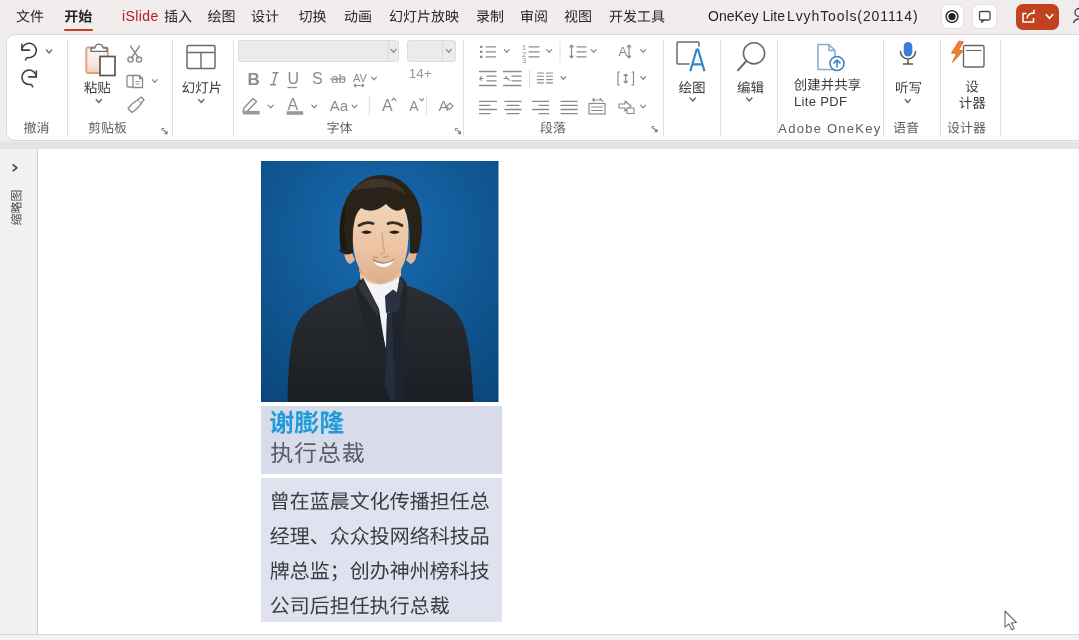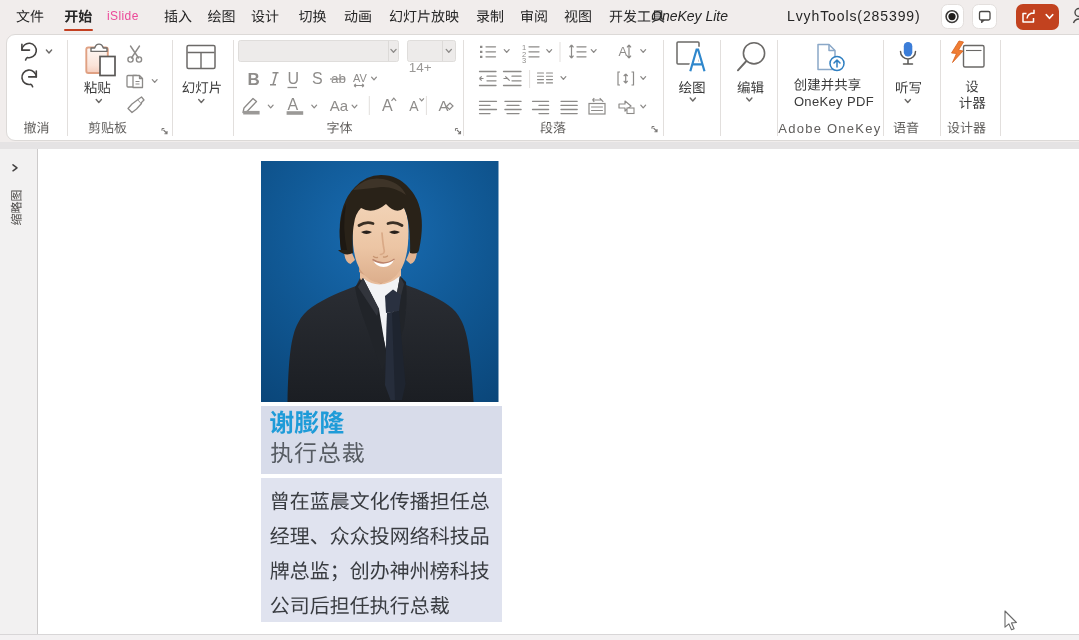--- a/index.html
+++ b/index.html
@@ -24,35 +24,35 @@
 <div style="position:absolute;left:66.5px;top:40px;width:1px;height:96px;background:#e2dfdd"></div>
 <div style="position:absolute;left:172px;top:40px;width:1px;height:96px;background:#e2dfdd"></div>
 <div style="position:absolute;left:232.5px;top:40px;width:1px;height:96px;background:#e2dfdd"></div>
 <div style="position:absolute;left:463px;top:40px;width:1px;height:96px;background:#e2dfdd"></div>
 <div style="position:absolute;left:663px;top:40px;width:1px;height:96px;background:#e2dfdd"></div>
 <div style="position:absolute;left:720px;top:40px;width:1px;height:96px;background:#e2dfdd"></div>
 <div style="position:absolute;left:776.5px;top:40px;width:1px;height:96px;background:#e2dfdd"></div>
 <div style="position:absolute;left:883px;top:40px;width:1px;height:96px;background:#e2dfdd"></div>
 <div style="position:absolute;left:939.5px;top:40px;width:1px;height:96px;background:#e2dfdd"></div>
 <div style="position:absolute;left:1000px;top:40px;width:1px;height:96px;background:#e2dfdd"></div>
-<div class="lt" style="left:107px;top:9.4px;font-size:12px;line-height:14px;color:#ec4899;letter-spacing:0.4px">iSlide</div>
-<div class="lt" style="left:651px;top:9.4px;font-size:14px;line-height:14px;color:#262626;font-style:italic;">OneKey Lite</div>
-<div class="lt" style="left:787px;top:9.4px;font-size:14px;line-height:14px;color:#262626;letter-spacing:0.9px">LvyhTools(285399)</div>
-<div class="lt" style="left:408.7px;top:61px;font-size:13.5px;line-height:13.5px;color:#9a9896;">14+</div>
+<div class="lt" style="left:122px;top:9.4px;font-size:14px;line-height:14px;color:#b91c1c;letter-spacing:0.4px">iSlide</div>
+<div class="lt" style="left:708px;top:9.4px;font-size:14px;line-height:14px;color:#262626;">OneKey Lite</div>
+<div class="lt" style="left:787px;top:9.4px;font-size:14px;line-height:14px;color:#262626;letter-spacing:0.9px">LvyhTools(201114)</div>
+<div class="lt" style="left:408.7px;top:67px;font-size:13.5px;line-height:13.5px;color:#9a9896;">14+</div>
 <div class="lt" style="left:247.5px;top:70.5px;font-size:17px;line-height:17px;color:#8e8c8a;font-weight:bold">B</div>
 <div class="lt" style="left:287.5px;top:71.4px;font-size:16px;line-height:16px;color:#8e8c8a;">U</div>
 <div class="lt" style="left:312px;top:71.4px;font-size:16px;line-height:16px;color:#8e8c8a;">S</div>
 <div class="lt" style="left:330.9px;top:72.1px;font-size:13.5px;line-height:13.5px;color:#8e8c8a;">ab</div>
 <div class="lt" style="left:353px;top:71.9px;font-size:11px;line-height:12.5px;color:#8e8c8a;">AV</div>
 <div class="lt" style="left:287.5px;top:97.2px;font-size:16px;line-height:16px;color:#8e8c8a;">A</div>
 <div class="lt" style="left:329.7px;top:98.3px;font-size:15px;line-height:15px;color:#8e8c8a;text-align:center;">Aa</div>
 <div class="lt" style="left:382px;top:97.5px;font-size:16px;line-height:16px;color:#8e8c8a;">A</div>
 <div class="lt" style="left:409.2px;top:99.1px;font-size:14px;line-height:14px;color:#8e8c8a;">A</div>
 <div class="lt" style="left:438.6px;top:98.3px;font-size:15px;line-height:15px;color:#8e8c8a;">A</div>
-<div class="lt" style="left:793.9px;top:94.6px;font-size:13px;line-height:13px;color:#3b3b3b;letter-spacing:0.35px">OneKey PDF</div>
+<div class="lt" style="left:793.9px;top:94.6px;font-size:13px;line-height:13px;color:#3b3b3b;letter-spacing:0.35px">Lite PDF</div>
 <div class="lt" style="left:778.3px;top:121.9px;font-size:13px;line-height:13px;color:#5f5d5b;letter-spacing:1.25px">Adobe OneKey</div>
 <svg style="position:absolute;left:261px;top:161px" width="237.5" height="241" viewBox="0 0 237.5 241">
 <defs>
 <radialGradient id="bgblue" cx="50%" cy="30%" r="88%">
 <stop offset="0%" stop-color="#196cb2"></stop>
         <stop offset="45%" stop-color="#115a97"></stop>
         <stop offset="100%" stop-color="#0a4578"></stop>
 </radialGradient>
 <linearGradient id="skin" x1="0" y1="0" x2="0" y2="1">
 <stop offset="0%" stop-color="#f3d6ba"></stop>

